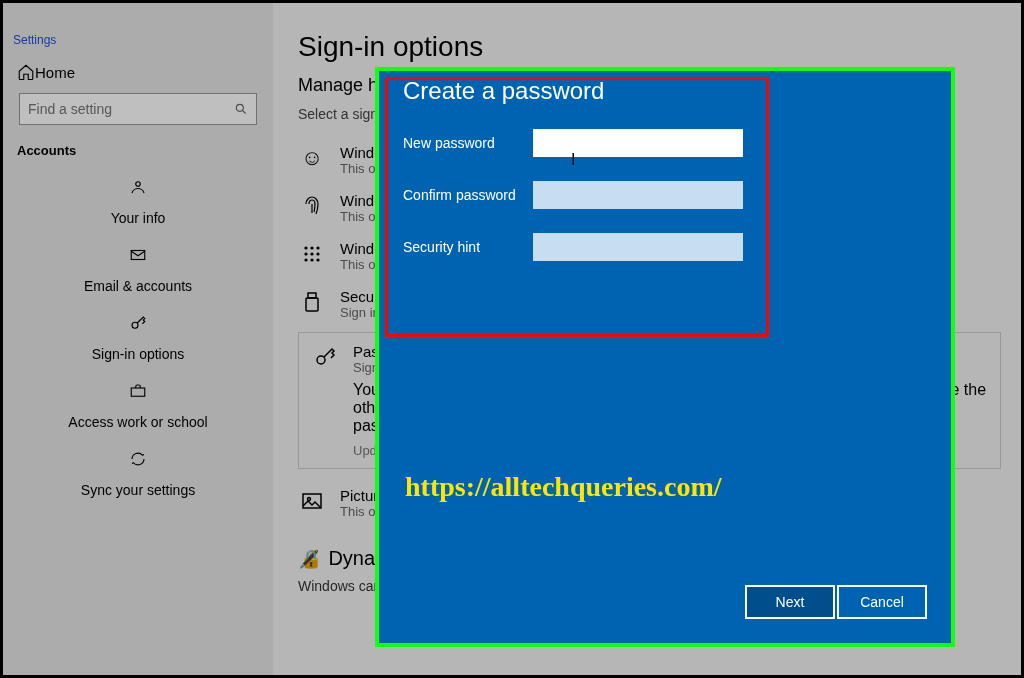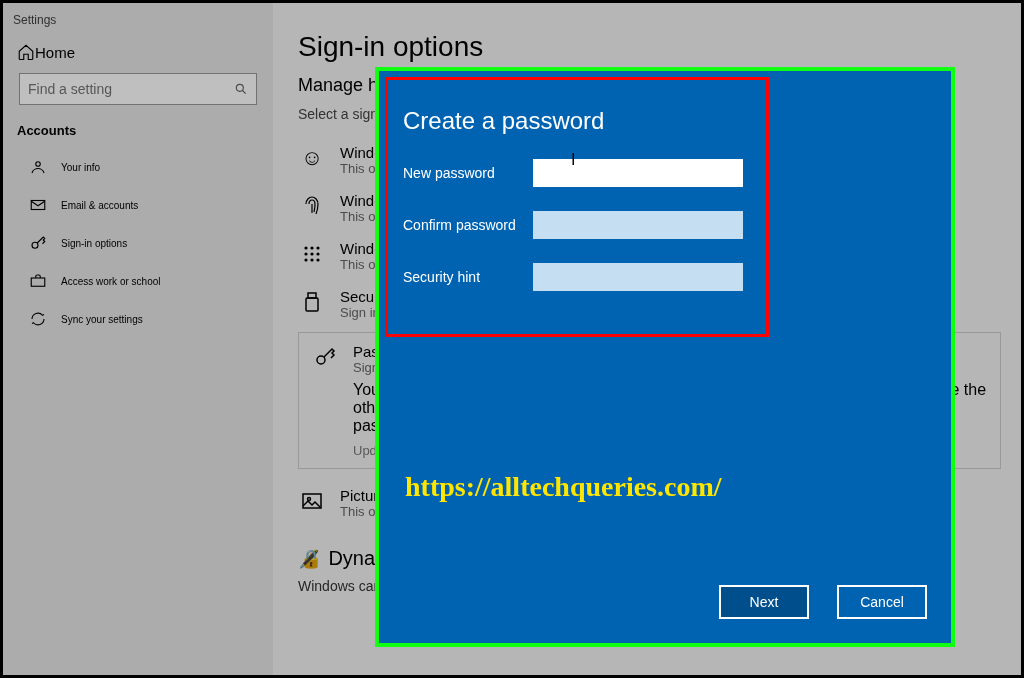--- a/index.html
+++ b/index.html
@@ -1,59 +1,59 @@
 <!DOCTYPE html>
 <html><head>
   <meta charset="utf-8">
   <style>
     * { margin: 0; padding: 0; box-sizing: border-box; font-family: "Segoe UI", sans-serif; }
     body { width: 1024px; height: 678px; overflow: hidden; position: relative; background: #f3f3f3; }
     .frame { width: 100%; height: 100%; border: 3px solid #000; position: relative; }
     .overlay-dim { position: absolute; inset: 0; background: rgba(0,0,0,0.25); pointer-events: none; z-index: 5; }
 
     .sidebar { position: absolute; left: 0; top: 0; width: 270px; height: 100%; background: #e6e6e6; padding: 8px 0; }
-    .sidebar-title { font-size: 12px; padding: 2px 10px 8px; color: #404040; }
+    .sidebar-title { font-size: 12px; padding: 2px 10px 8px; color: #1d4ed8; margin-top: 20px; }
     .home-row { display: flex; align-items: center; padding: 8px 14px 12px; font-size: 15px; }
     .home-row svg { width: 18px; height: 18px; }
     .search-box { margin: 0 16px 18px; display: flex; align-items: center; border: 1px solid #999; background: #fff; height: 32px; padding: 0 8px; }
     .search-box input { border: none; outline: none; flex: 1; font-size: 14px; background: transparent; color: #666; }
     .search-box svg { width: 14px; height: 14px; color: #666; }
     .section-head { font-size: 13px; font-weight: 600; padding: 0 14px 10px; }
-    .nav-item { display: flex; align-items: center; gap: 14px; padding: 10px 26px; font-size: 10px; cursor: pointer; }
+    .nav-item { display: flex; align-items: center; gap: 14px; padding: 10px 26px; font-size: 14px; cursor: pointer; flex-direction: column; }
     .nav-item svg { width: 18px; height: 18px; flex-shrink: 0; }
 
     .main { position: absolute; left: 285px; right: 0; top: 0; bottom: 0; padding: 28px 20px 0 10px; }
     .page-title { font-size: 28px; font-weight: 400; margin-bottom: 12px; }
     .subhead { font-size: 18px; margin-bottom: 10px; }
     .instr { font-size: 14px; color: #444; margin-bottom: 14px; }
     .method-row { display: flex; align-items: flex-start; gap: 14px; padding: 8px 0; }
     .method-icon { width: 28px; height: 28px; display: flex; align-items: center; justify-content: center; font-size: 22px; }
     .method-icon svg { width: 24px; height: 24px; }
     .method-text .t { font-size: 15px; }
     .method-text .s { font-size: 13px; color: #666; }
     .selected-box { border: 1px solid #ccc; padding: 10px 12px; margin: 4px 0 10px; }
     .selected-box .links { font-size: 13px; margin-top: 8px; }
     .selected-box .links .up { color: #777; margin-right: 12px; }
     .selected-box .links .lm { color: #0067c0; }
     .dyn-head { font-size: 20px; margin-top: 20px; margin-bottom: 8px; }
     .dyn-head::before { content: "🔏"; margin-right: 8px; font-size: 18px; }
     .dyn-p { font-size: 14px; color: #333; }
 
     .modal-wrap { position: absolute; left: 372px; top: 64px; width: 580px; height: 580px; border: 4px solid #11ff11; z-index: 10; }
-    .modal { width: 100%; height: 100%; background: #0063b1; color: #fff; position: relative; padding: 36px 24px; }
+    .modal { width: 100%; height: 100%; background: #0063b1; color: #fff; position: relative; padding: 6px 24px; }
     .red-box { position: absolute; left: 6px; top: 6px; width: 384px; height: 260px; border: 3px solid #ff0000; pointer-events: none; }
     .modal-title { font-size: 24px; font-weight: 300; margin-bottom: 24px; }
     .form-row { display: flex; align-items: center; margin-bottom: 24px; }
     .form-row label { width: 130px; font-size: 14px; }
     .form-row .field { width: 210px; height: 28px; border: none; outline: none; padding: 0 6px; font-size: 14px; }
     .field-focus { background: #fff; }
     .field-blur { background: #c6def1; }
     .cursor { position: absolute; left: 192px; top: 80px; font-size: 16px; color: #000; pointer-events: none; }
     .watermark { position: absolute; left: 26px; top: 400px; font-size: 28px; font-weight: 700; color: #ffe600; font-family: Georgia, serif; }
-    .modal-buttons { position: absolute; right: 24px; bottom: 24px; display: flex; gap: 28px; }
+    .modal-buttons { position: absolute; right: 24px; bottom: 24px; display: flex; gap: 2px; }
     .modal-btn { width: 90px; height: 34px; border: 2px solid #fff; display: flex; align-items: center; justify-content: center; font-size: 14px; cursor: pointer; }
     .modal-btn.primary { background: #004e8c; }
     .modal-btn.secondary { background: transparent; }
   </style>
 </head>
 <body>
 
 <div class="frame">
   <div class="sidebar">
     <div class="sidebar-title">Settings</div>

